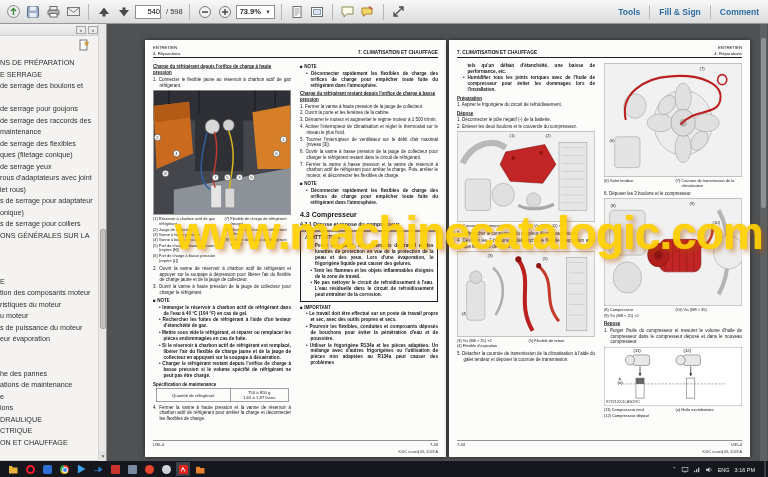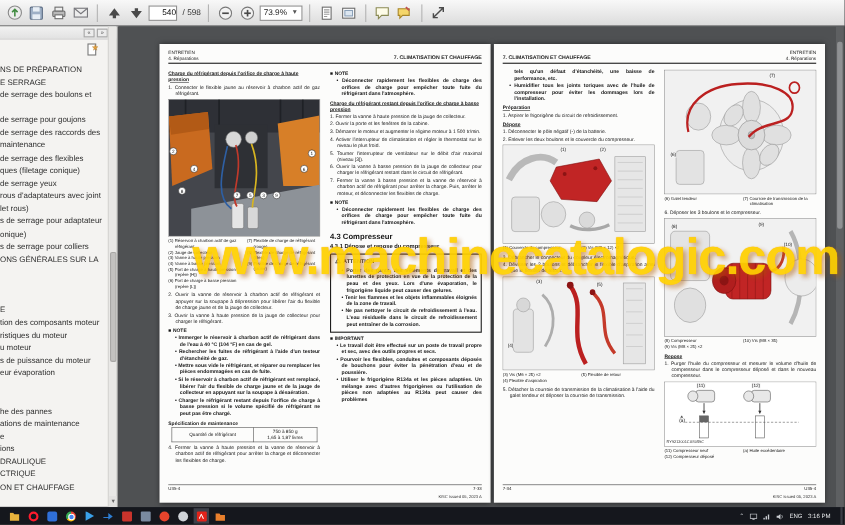--- a/index.html
+++ b/index.html
@@ -7,21 +7,21 @@
   .app{position:relative;width:768px;height:477px;overflow:hidden;font-family:"Liberation Sans",sans-serif;background:#4f5153;}
 
   
   .toolbar{position:absolute;left:0;top:0;width:768px;height:24px;
     background:linear-gradient(#f8f8f8,#dcdcdc);border-bottom:1px solid #979797;
     display:flex;align-items:center;padding:0 4px;gap:2px;}
   .ti{width:18px;height:18px;display:flex;align-items:center;justify-content:center;border-radius:2px;flex:0 0 auto;}
   .tsep{width:1px;height:16px;background:#b4b4b4;margin:0 4px;flex:0 0 auto;}
   .pageinput{width:26px;height:14px;font-size:7.5px;text-align:right;border:1px solid #8f8f8f;background:#fff;font-family:"Liberation Sans",sans-serif;padding:0;}
   .pagetotal{font-size:7.5px;color:#333;margin-left:3px;}
-  .zoombox{height:14px;border:1px solid #8f8f8f;background:#fff;display:flex;align-items:center;padding:0 3px;gap:4px;font-size:7.5px;color:#222;}
+  .zoombox{height:14px;border:1px solid #8f8f8f;background:#fff;display:flex;align-items:center;padding:0 3px;gap:4px;font-size:7.5px;color:#222;font-weight:bold;}
   .zoombox .car{font-size:6px;color:#555;}
   .tb-right{position:absolute;right:0;top:0;height:24px;display:flex;align-items:center;gap:0;}
   .tb-link{color:#2d6ca5;font-size:8.5px;font-weight:bold;padding:0 9px;white-space:nowrap;}
   .tb-lsep{width:1px;height:14px;background:#bbb;}
 
   
   .sidebar{position:absolute;left:0;top:24px;width:107px;height:437px;background:#f4f3f1;border-right:1px solid #8f8f8f;overflow:hidden;}
   .sb-top{height:12px;display:flex;justify-content:flex-end;align-items:center;gap:2px;padding-right:8px;background:linear-gradient(#f2f2f2,#e2e2e2);border-bottom:1px solid #d0d0d0;}
   .sb-colbtn{width:10px;height:8px;border:1px solid #a5a5a5;background:#ececec;font-size:5px;line-height:6px;text-align:center;color:#555;}
   .sb-opt{height:17px;display:flex;justify-content:flex-end;align-items:center;padding-right:16px;}
@@ -194,20 +194,27 @@
           <path d="M9 2.5l3 3" stroke="#c05050" stroke-width="1.6"></path>
         </svg>
     </div>
     <div class="tsep"></div>
     <div class="ti">
       <svg width="13" height="13" viewBox="0 0 13 13">
           <path d="M2 11 11 2M2 7v4h4M11 6V2H7" fill="none" stroke="#4a4a4a" stroke-width="1.3"></path>
         </svg>
     </div>
 
+    <div class="tb-right">
+      <span class="tb-link">Tools</span>
+      <span class="tb-lsep"></span>
+      <span class="tb-link">Fill &amp; Sign</span>
+      <span class="tb-lsep"></span>
+      <span class="tb-link">Comment</span>
+    </div>
   </div>
 
   <div class="sidebar">
     <div class="sb-top">
       <div class="sb-colbtn">«</div>
       <div class="sb-colbtn">»</div>
     </div>
     <div class="sb-opt">
       <svg width="12" height="12" viewBox="0 0 12 12">
           <rect x="2" y="1" width="7" height="10" fill="#fff" stroke="#7a7a7a"></rect>

